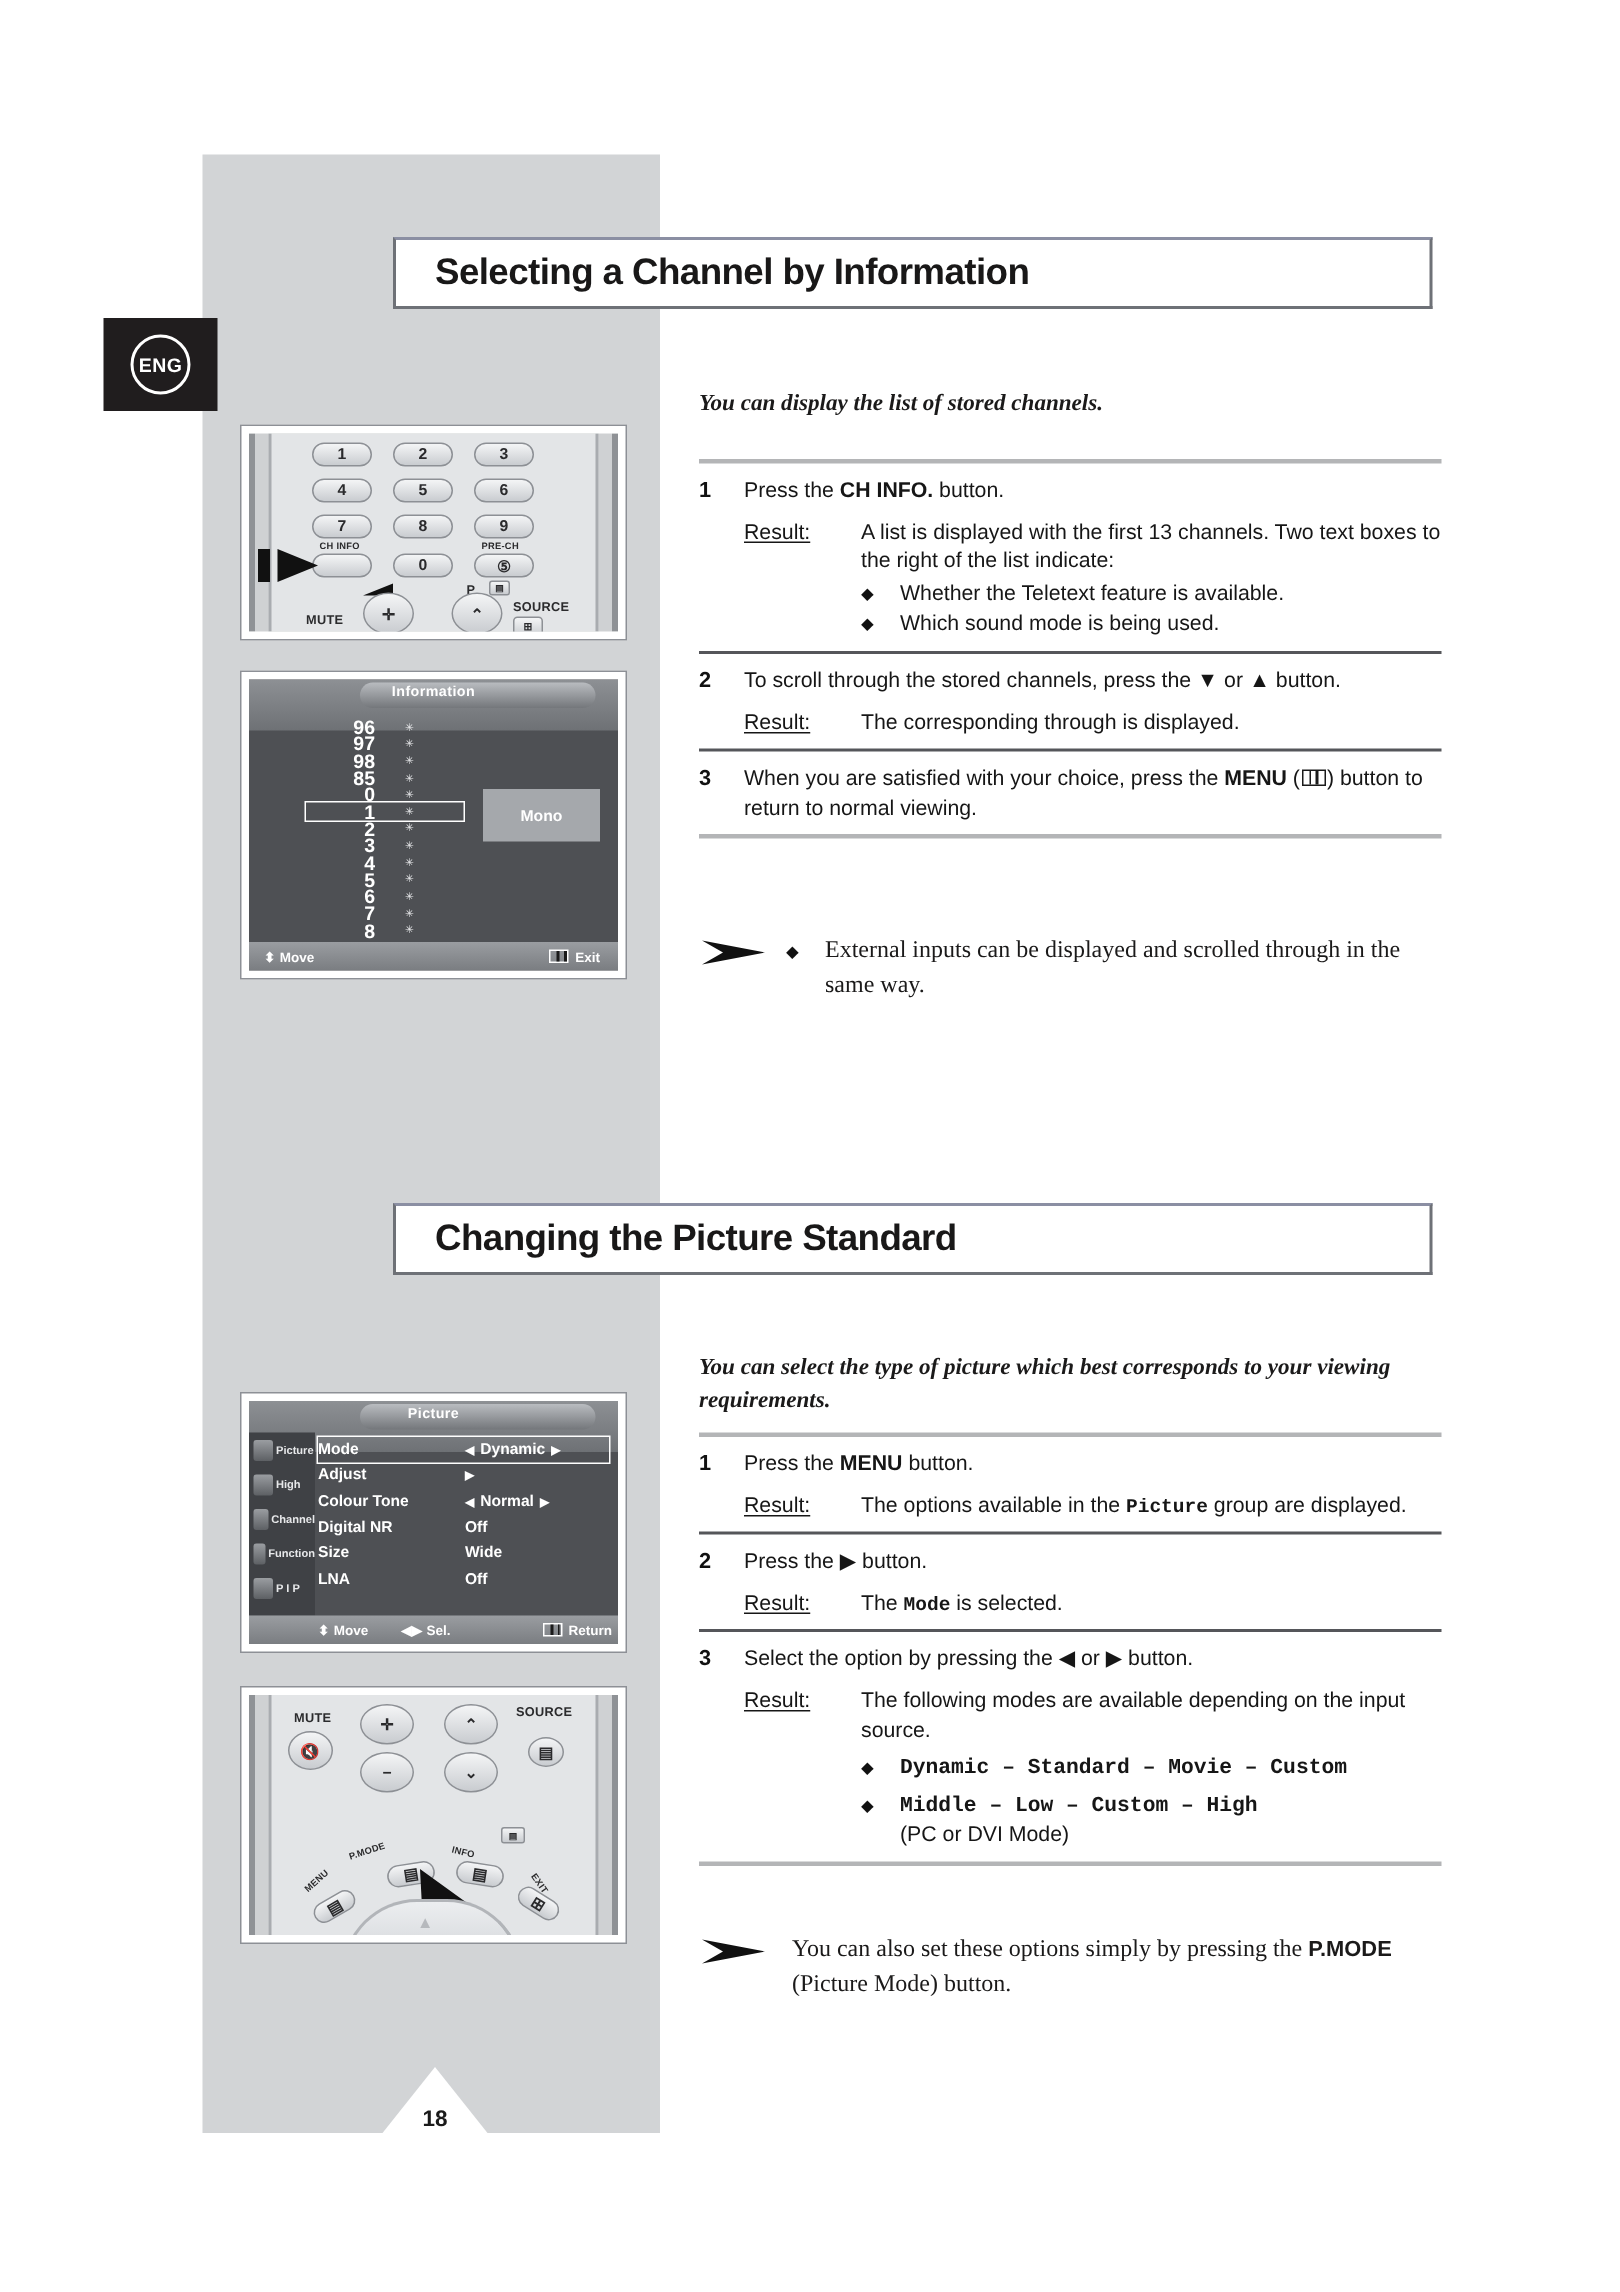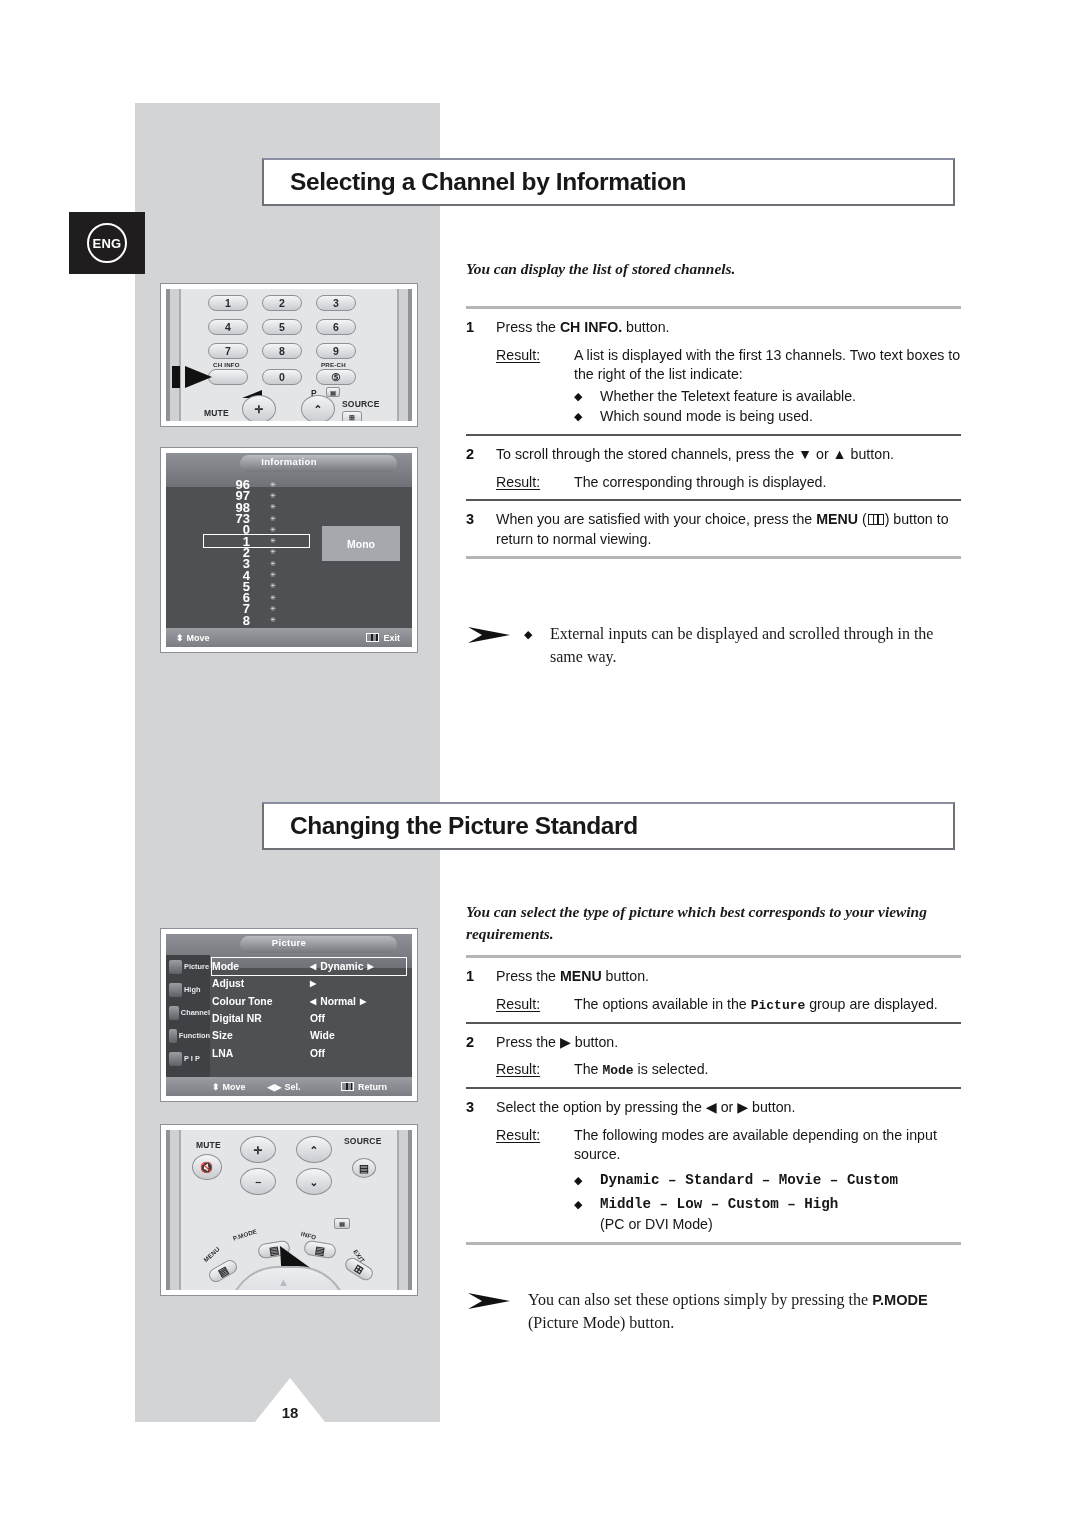--- a/index.html
+++ b/index.html
@@ -418,21 +418,21 @@
         </div>
       <div class="info-row">
           <div class="num">97</div>
           <div class="star">✳</div>
         </div>
       <div class="info-row">
           <div class="num">98</div>
           <div class="star">✳</div>
         </div>
       <div class="info-row">
-          <div class="num">73</div>
+          <div class="num">85</div>
           <div class="star">✳</div>
         </div>
       <div class="info-row">
           <div class="num">0</div>
           <div class="star">✳</div>
         </div>
       <div class="info-row sel">
           <div class="num">1</div>
           <div class="star">✳</div>
         </div>
@@ -556,21 +556,21 @@
 
     <div class="osd-bottom">
       <div class="bi" style="margin-left:46px">
         <span>⬍</span>
         <span>Move</span>
       </div>
       <div class="bi" style="margin-left:22px">
         <span>◀▶</span>
         <span>Sel.</span>
       </div>
-      <div class="bi" style="margin-left:auto; margin-right:25px">
+      <div class="bi" style="margin-left:auto; margin-right:4px">
         <span class="menu-glyph" style="border-color:#fff; width:13px; height:9px;"></span>
         <span>Return</span>
       </div>
     </div>
   </div>
 </div>
 
 <div class="illus" id="illus-remote-bot">
   <div class="remote">
     <div class="rm-rail" style="left:0"></div>

